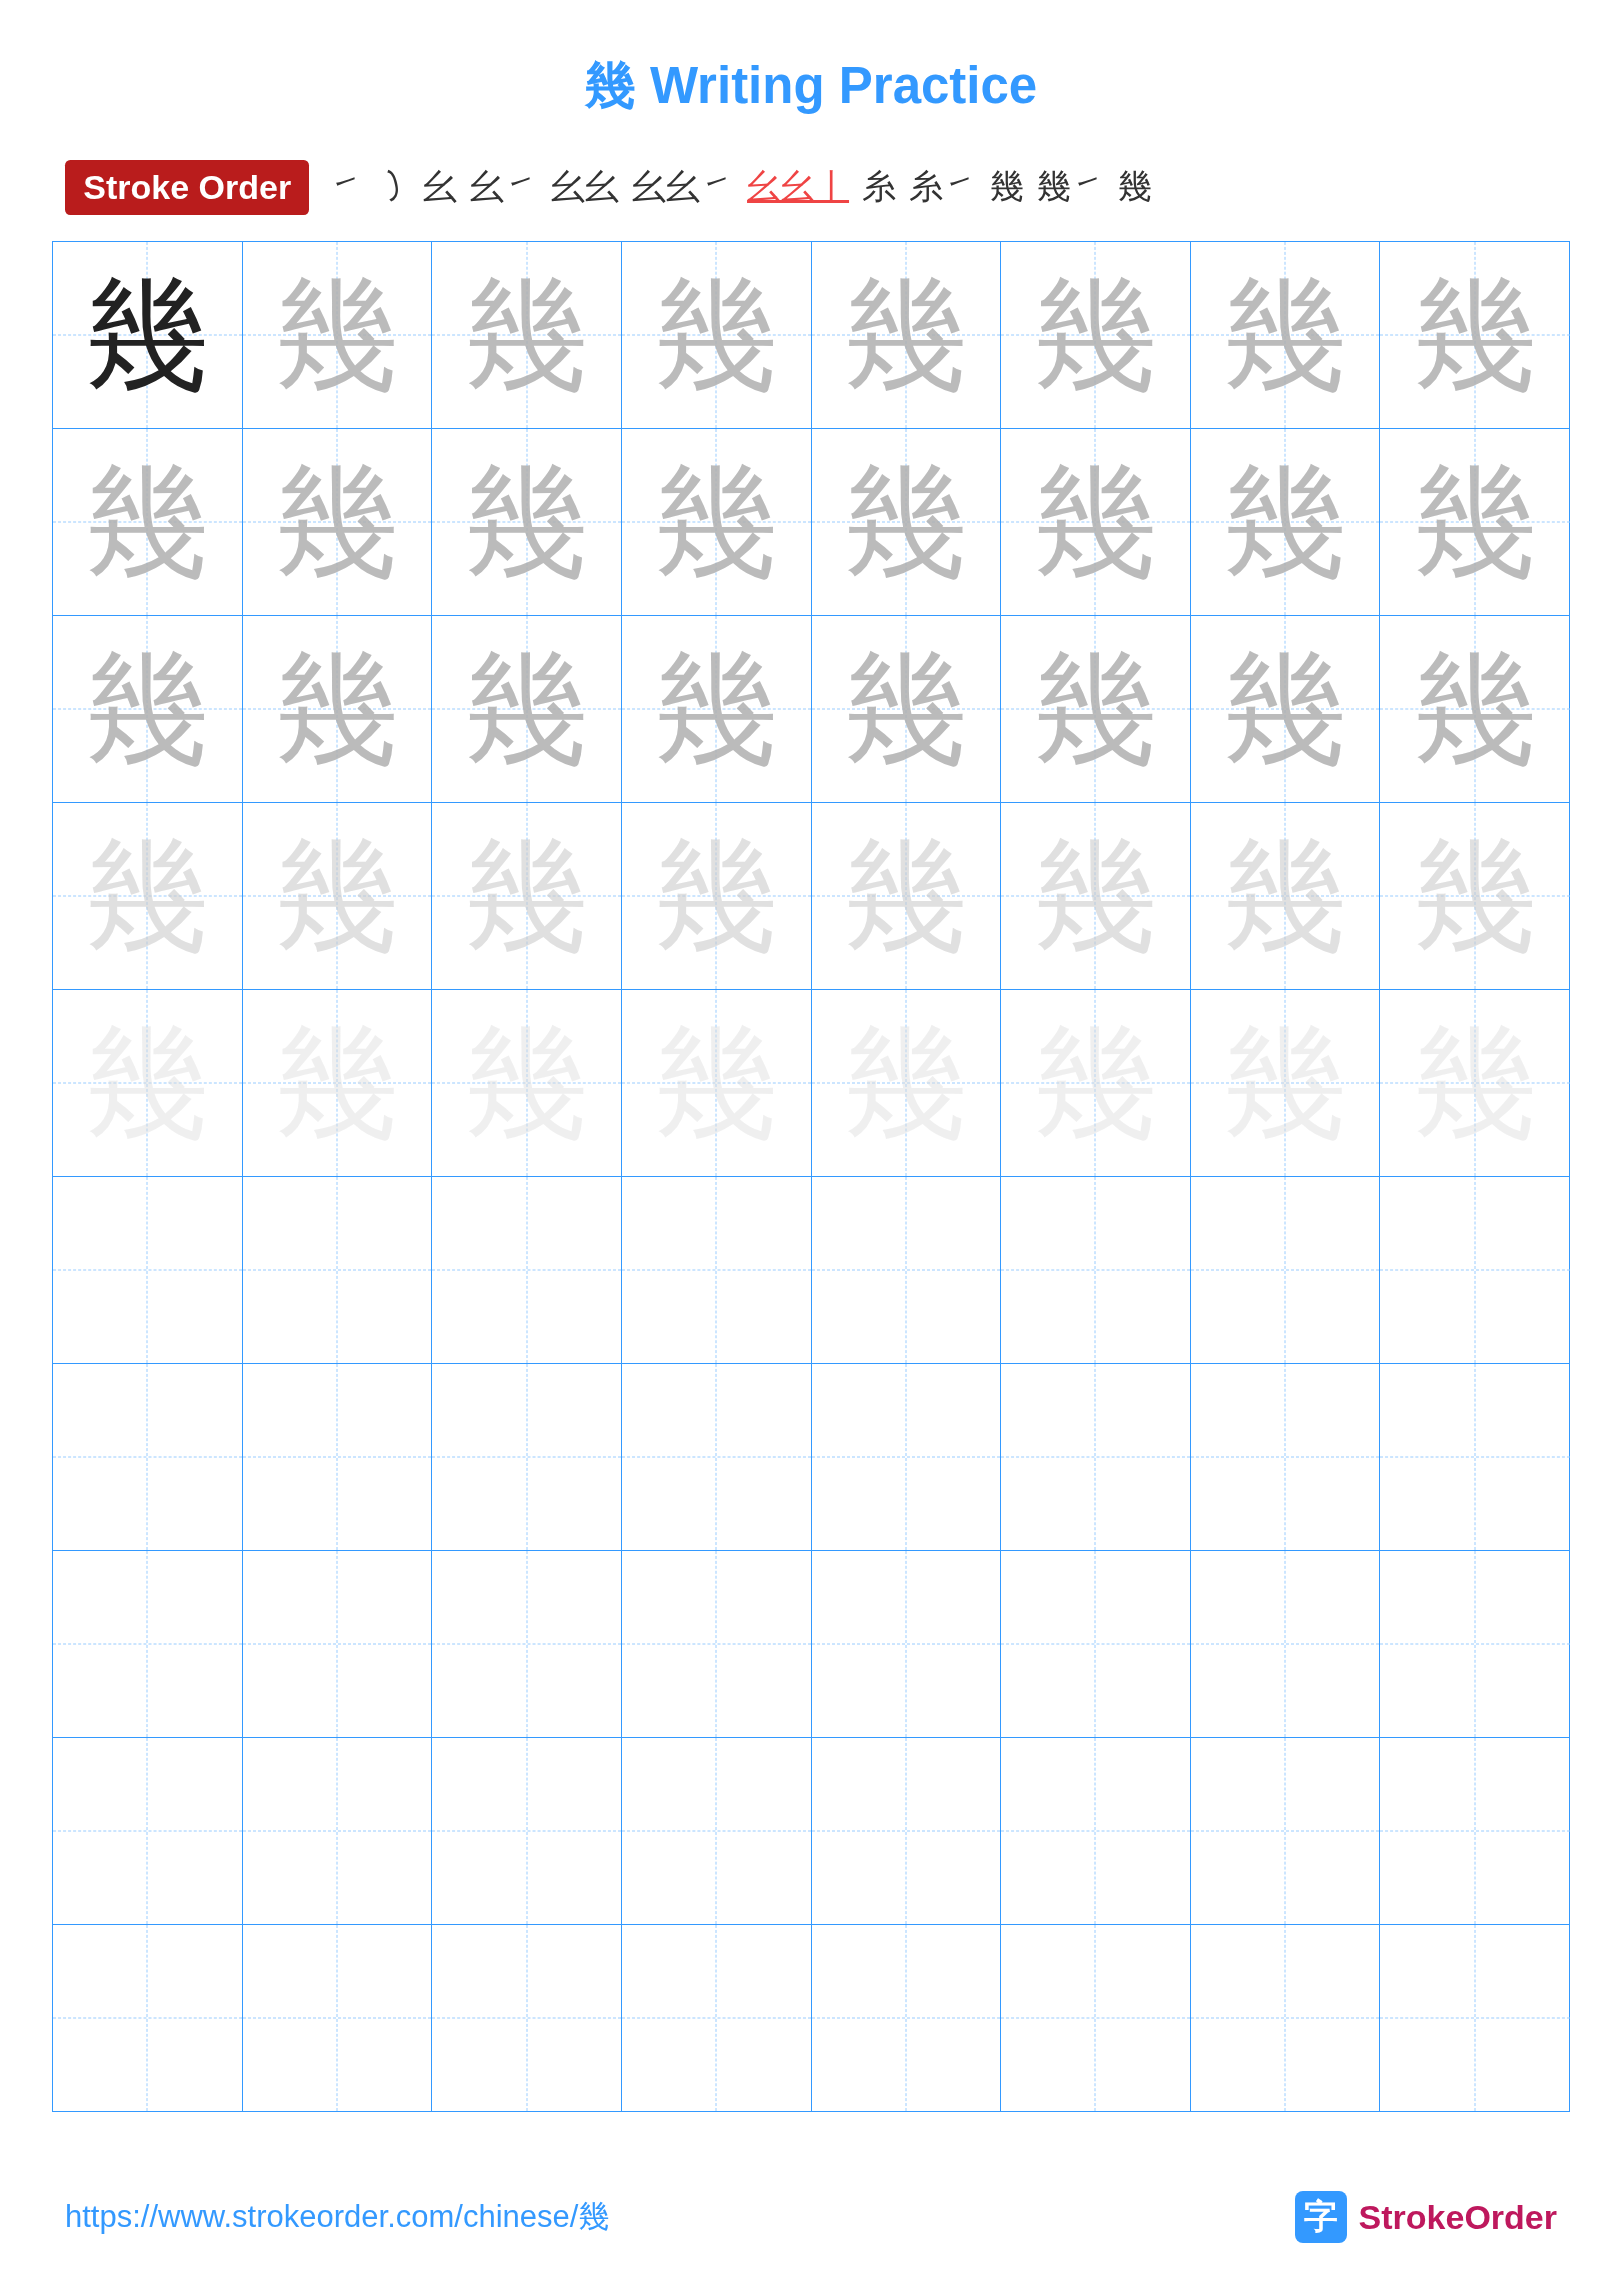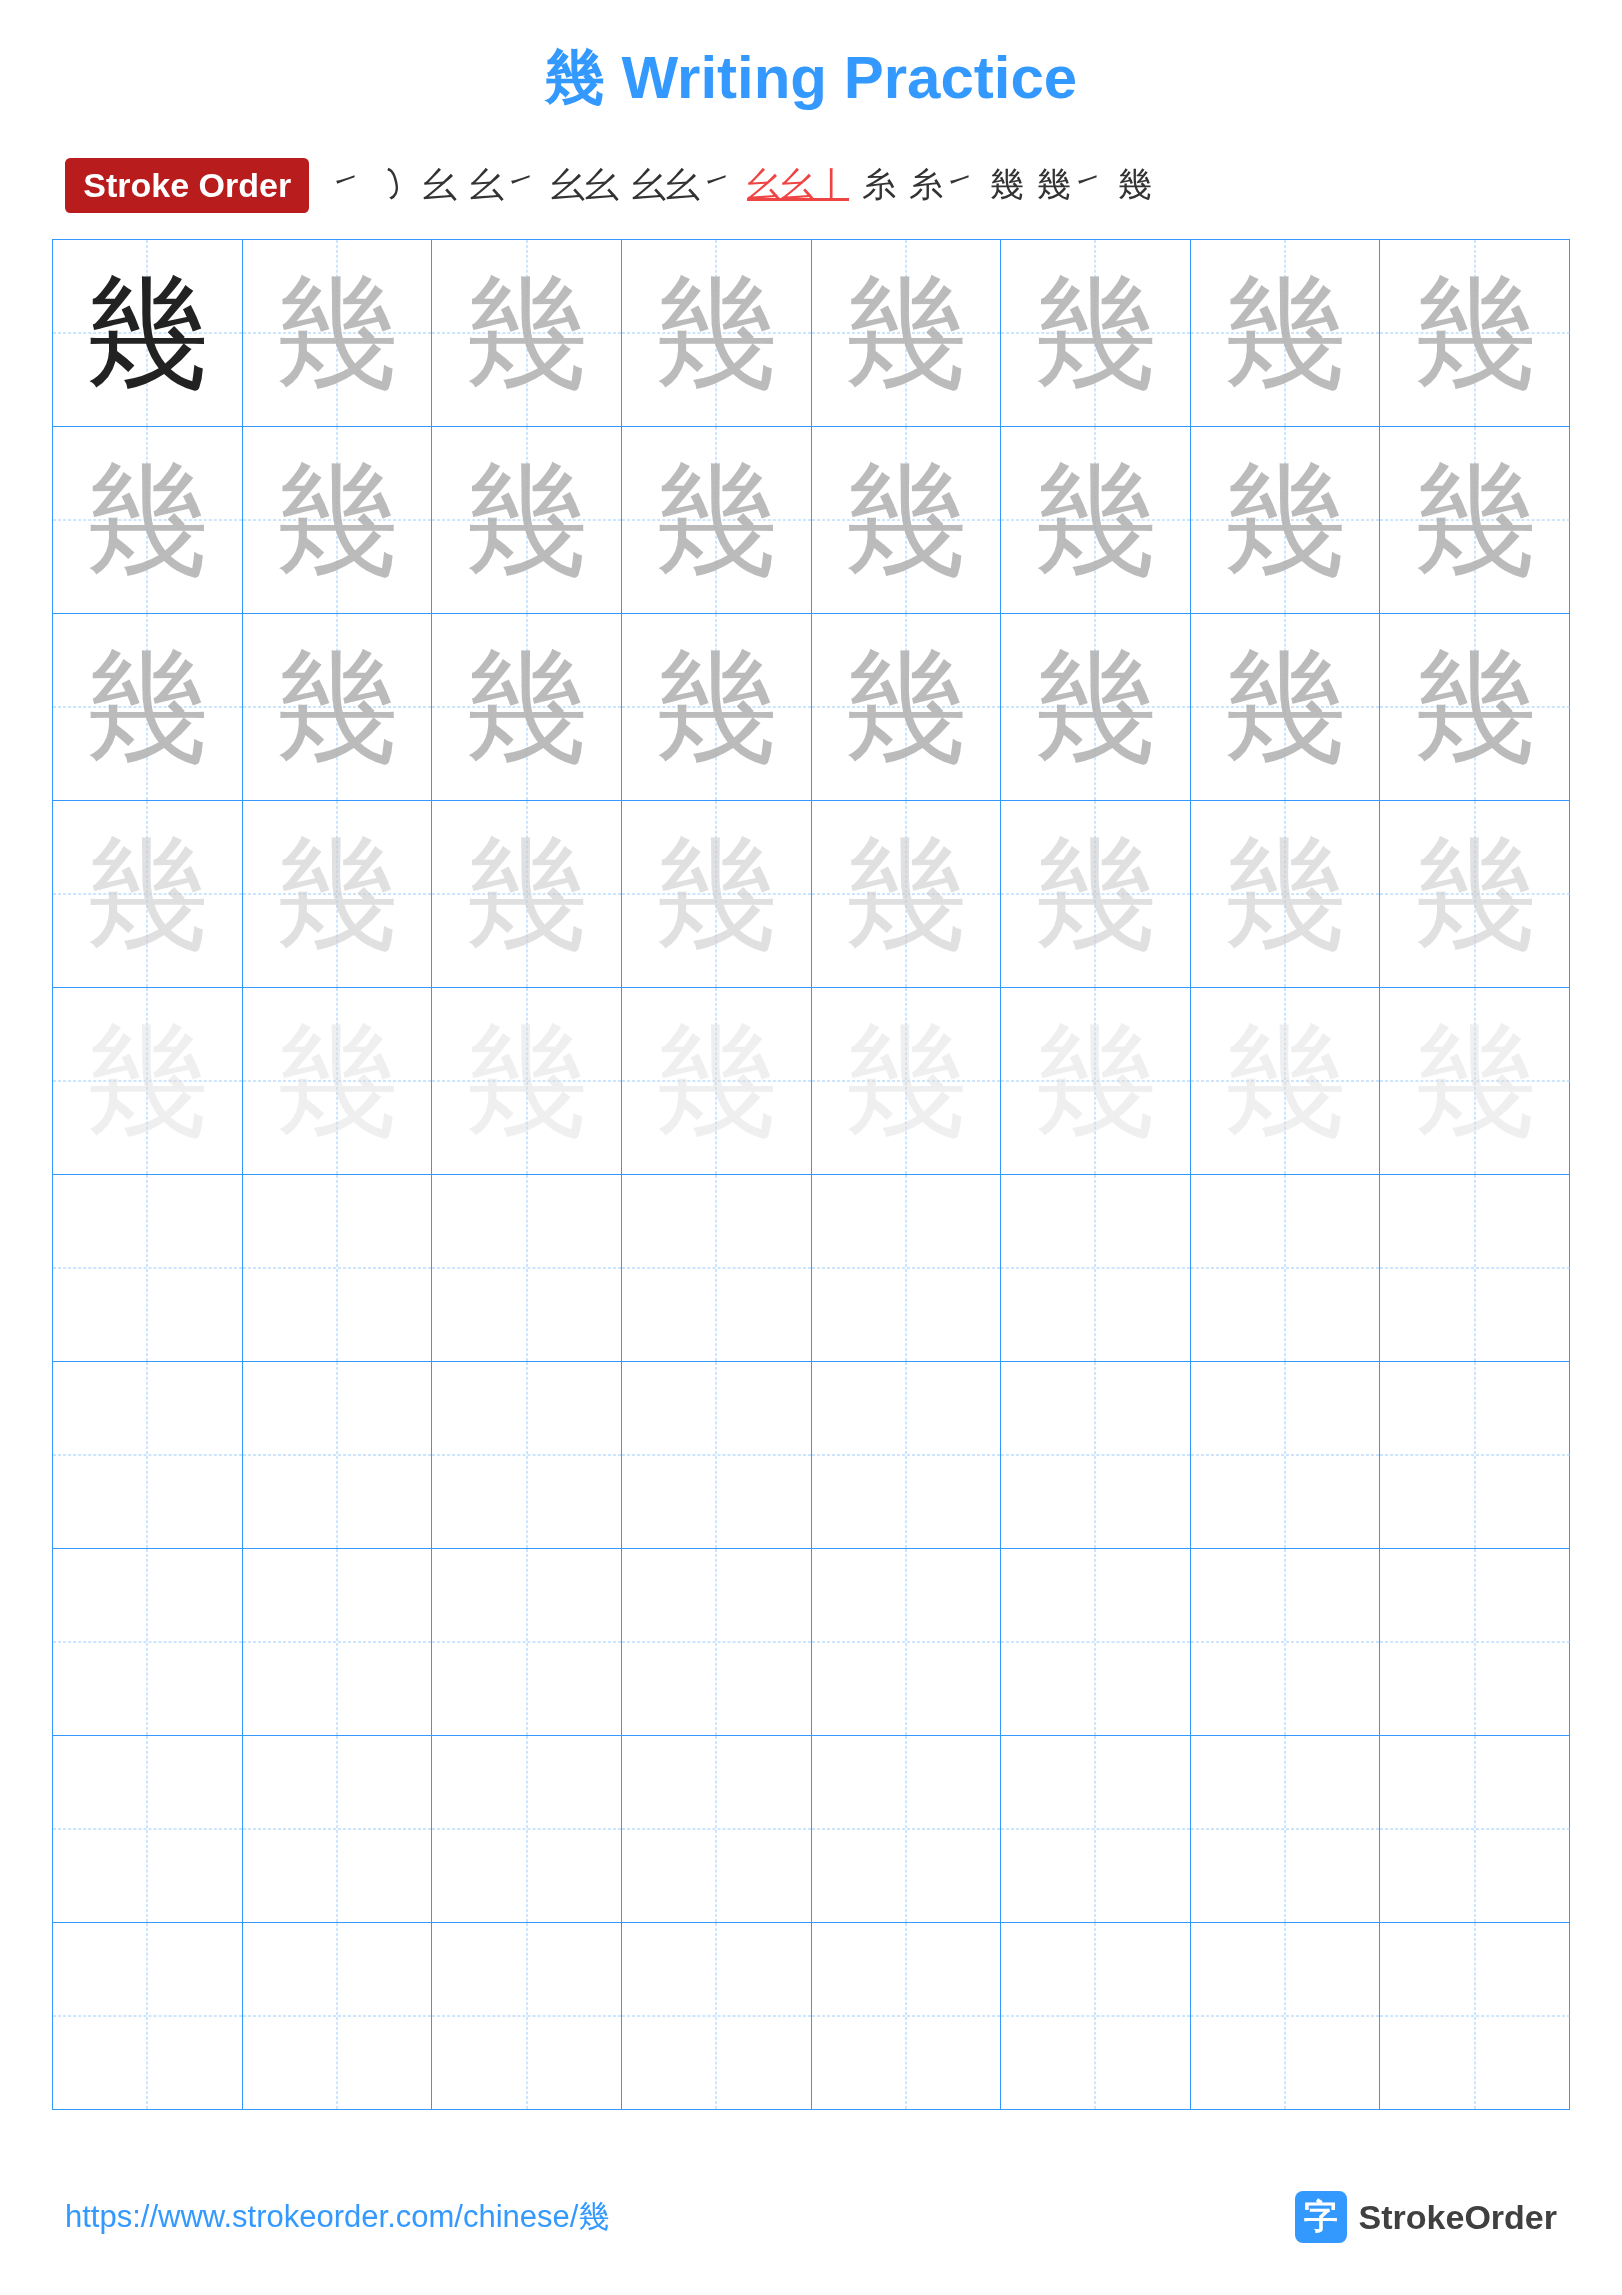--- a/index.html
+++ b/index.html
@@ -7,23 +7,23 @@
       width: 1622px;
       height: 2295px;
       background: #ffffff;
       font-family: Arial, sans-serif;
       position: relative;
       overflow: hidden;
     }
 
     .page-title {
       text-align: center;
-      padding-top: 38px;
+      padding-top: 52px;
       padding-bottom: 39px;
-      font-size: 60px;
+      font-size: 51px;
       font-weight: bold;
       color: #3399ff;
     }
 
     .stroke-order-section {
       display: flex;
       align-items: center;
       padding-left: 65px;
       margin-bottom: 26px;
       gap: 19.6px;
@@ -166,21 +166,21 @@
       align-items: center;
       justify-content: center;
       color: white;
       font-size: 34px;
       font-weight: bold;
     }
 
     .footer-logo-text {
       font-size: 34px;
       font-weight: bold;
-      color: #404040;
+      color: #be185d;
     }
   </style>
 </head>
 <body>
 
 <div class="page-title">
   <span>幾 Writing Practice</span>
 </div>
 
 <div class="stroke-order-section">

